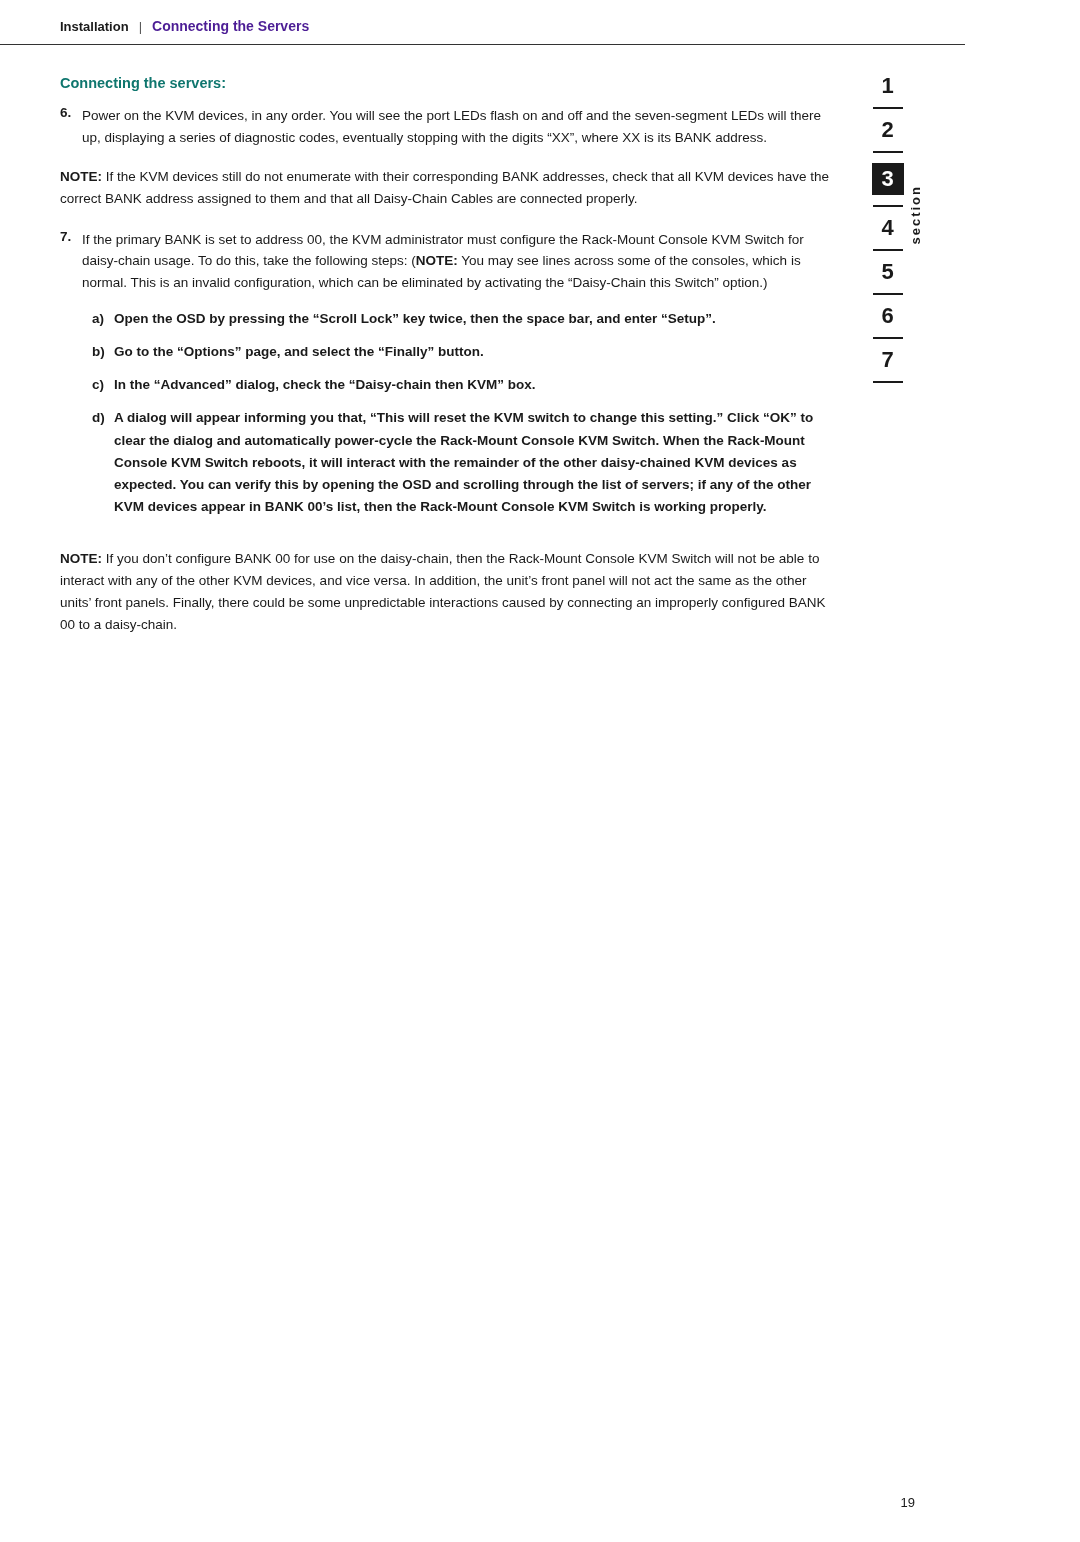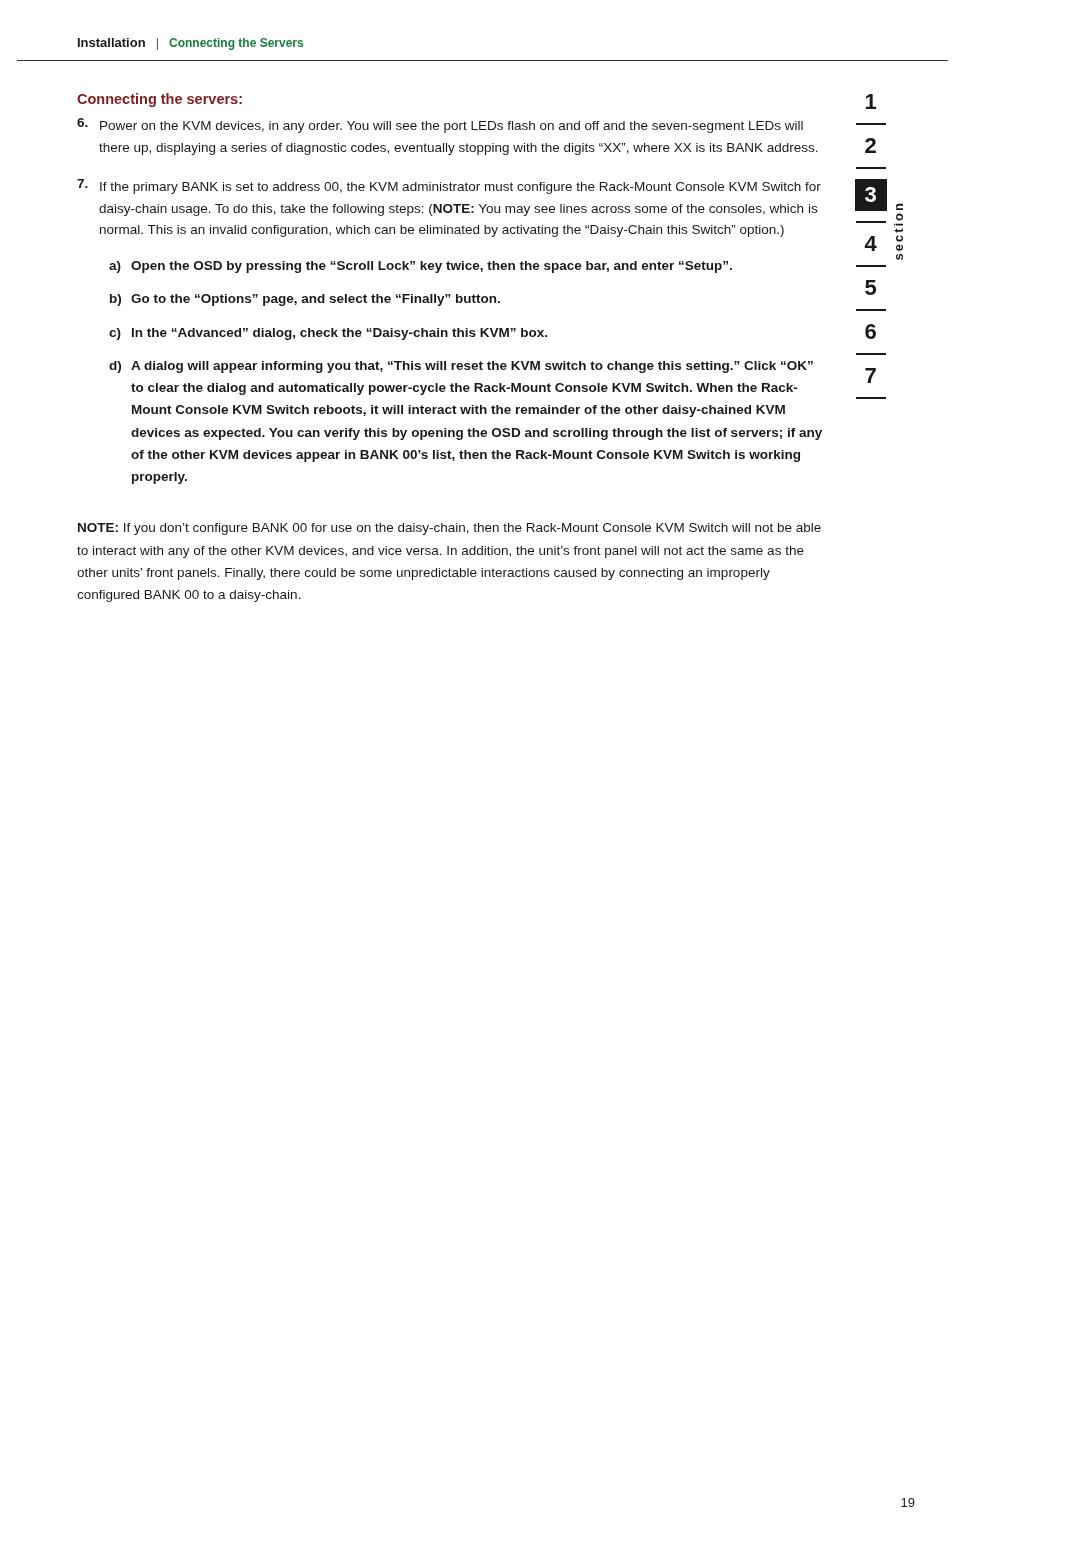--- a/index.html
+++ b/index.html
@@ -14,21 +14,21 @@
       font-size: 13.5px;
       color: #1a1a1a;
       width: 1080px;
       min-height: 1542px;
       position: relative;
     }
 
     .page-container {
       width: 965px;
       min-height: 1542px;
-      padding: 17px;
+      padding: 0;
       position: relative;
     }
 
     
     .page-header {
       display: flex;
       align-items: center;
       padding: 18px 50px 10px 60px;
       border-bottom: 1.5px solid #333;
       margin-bottom: 0;
@@ -40,23 +40,23 @@
       color: #1a1a1a;
     }
 
     .header-divider {
       margin: 0 10px;
       color: #555;
       font-size: 13px;
     }
 
     .header-section-title {
-      font-size: 12px;
-      font-weight: bold;
-      color: #15803d;
+      font-size: 14px;
+      font-weight: bold;
+      color: #4c1d95;
     }
 
     
     .main-content {
       display: flex;
       padding: 30px 50px 40px 60px;
       position: relative;
     }
 
     .content-body {
@@ -117,22 +117,22 @@
       display: flex;
       align-items: center;
       justify-content: center;
       margin: 0 auto 4px auto;
     }
 
     
     .section-heading {
       font-size: 14.5px;
       font-weight: bold;
-      margin-bottom: 8px;
-      color: #7f1d1d;
+      margin-bottom: 14px;
+      color: #0f766e;
     }
 
     
     .numbered-item {
       display: flex;
       margin-bottom: 18px;
       align-items: flex-start;
     }
 
     .item-number {
@@ -216,20 +216,23 @@
 
     <div class="content-body">
 
       <p class="section-heading">Connecting the servers:</p>
 
       <div class="numbered-item">
         <span class="item-number bold">6.</span>
         <span class="item-content">Power on the KVM devices, in any order. You will see the port LEDs flash on and off and the seven-segment LEDs will there up, displaying a series of diagnostic codes, eventually stopping with the digits “XX”, where XX is its BANK address.</span>
       </div>
 
+      <p class="note-paragraph">
+        <span class="note-bold">NOTE:</span><span> If the KVM devices still do not enumerate with their corresponding BANK addresses, check that all KVM devices have the correct BANK address assigned to them and that all Daisy-Chain Cables are connected properly.</span>
+      </p>
 
       <div class="numbered-item">
         <span class="item-number bold">7.</span>
         <div class="item-content">
           <span>If the primary BANK is set to address 00, the KVM administrator must configure the Rack-Mount Console KVM Switch for daisy-chain usage. To do this, take the following steps: (<span class="bold">NOTE:</span><span> You may see lines across some of the consoles, which is normal. This is an invalid configuration, which can be eliminated by activating the “Daisy-Chain this Switch” option.)</span></span>
 
           
           <div class="sub-list">
 
             <div class="sub-item">
@@ -237,21 +240,21 @@
               <span class="sub-item-content">Open the OSD by pressing the “Scroll Lock” key twice, then the space bar, and enter “Setup”.</span>
             </div>
 
             <div class="sub-item">
               <span class="sub-item-label bold">b)</span>
               <span class="sub-item-content">Go to the “Options” page, and select the “Finally” button.</span>
             </div>
 
             <div class="sub-item">
               <span class="sub-item-label bold">c)</span>
-              <span class="sub-item-content">In the “Advanced” dialog, check the “Daisy-chain this KVM” box.</span>
+              <span class="sub-item-content">In the “Advanced” dialog, check the “Daisy-chain then KVM” box.</span>
             </div>
 
             <div class="sub-item">
               <span class="sub-item-label bold">d)</span>
               <span class="sub-item-content">A dialog will appear informing you that, “This will reset the KVM switch to change this setting.” Click “OK” to clear the dialog and automatically power-cycle the Rack-Mount Console KVM Switch. When the Rack-Mount Console KVM Switch reboots, it will interact with the remainder of the other daisy-chained KVM devices as expected. You can verify this by opening the OSD and scrolling through the list of servers; if any of the other KVM devices appear in BANK 00’s list, then the Rack-Mount Console KVM Switch is working properly.</span>
             </div>
 
           </div>
         </div>
       </div>

